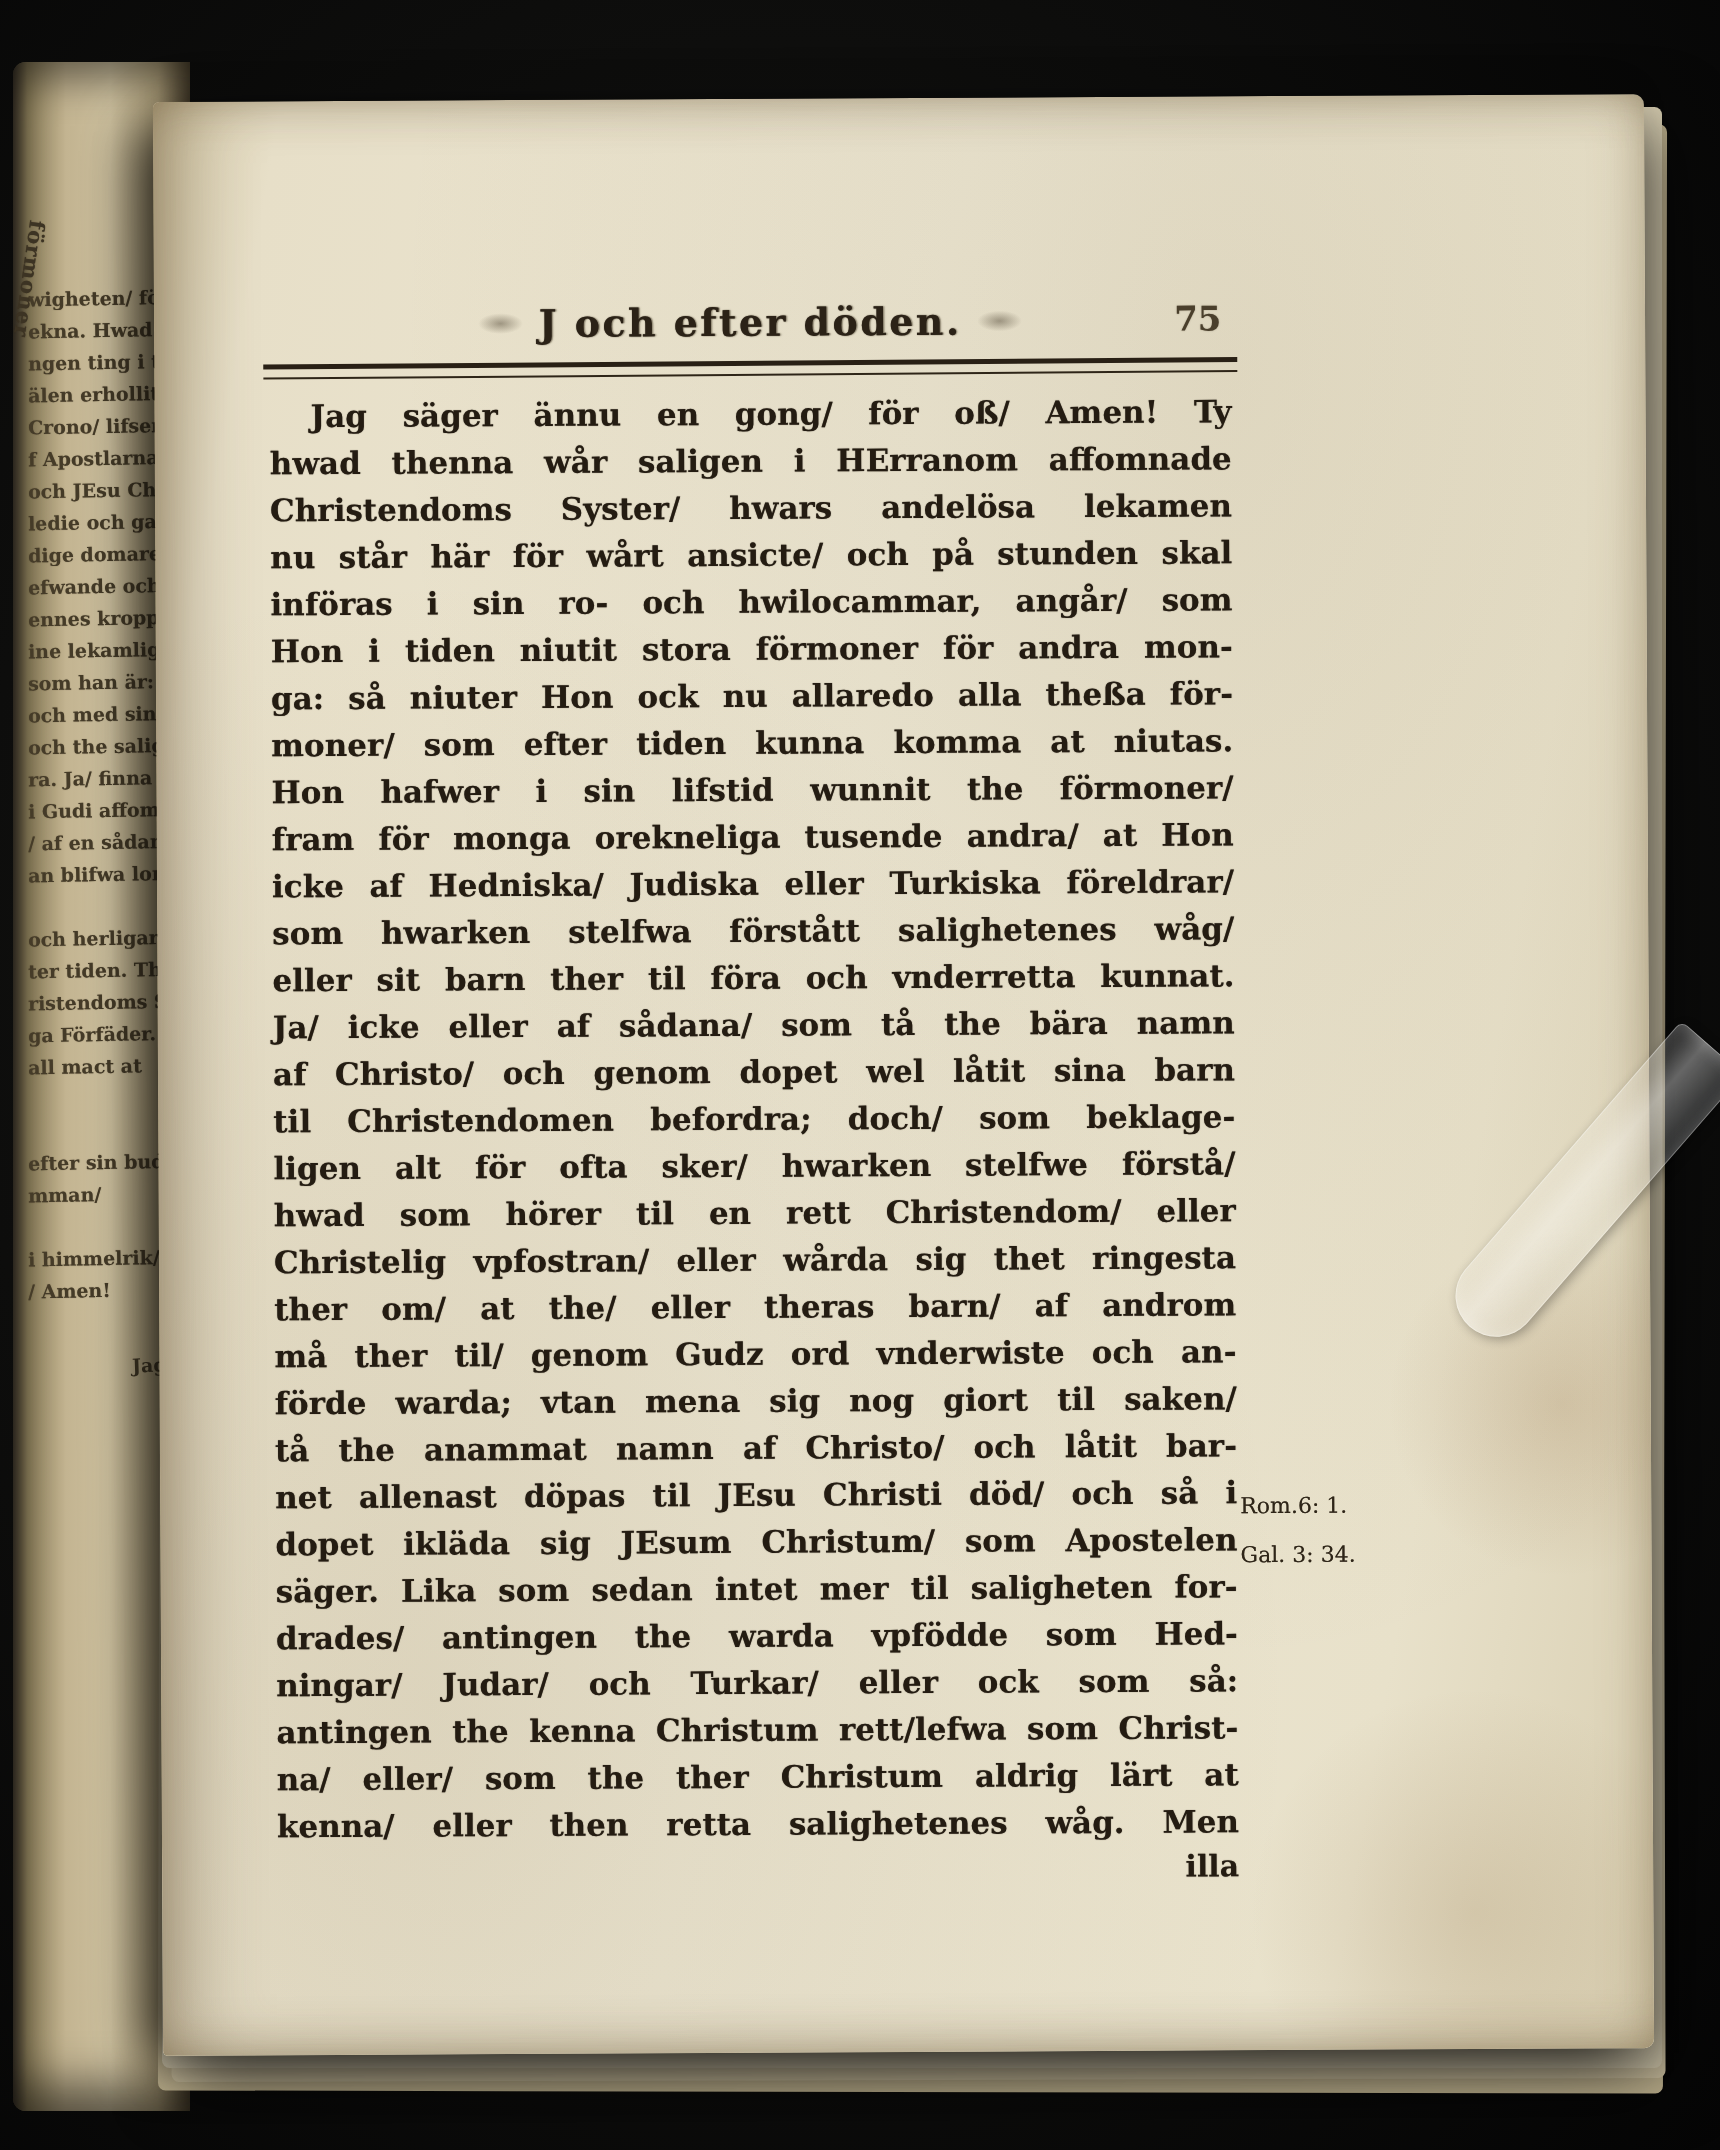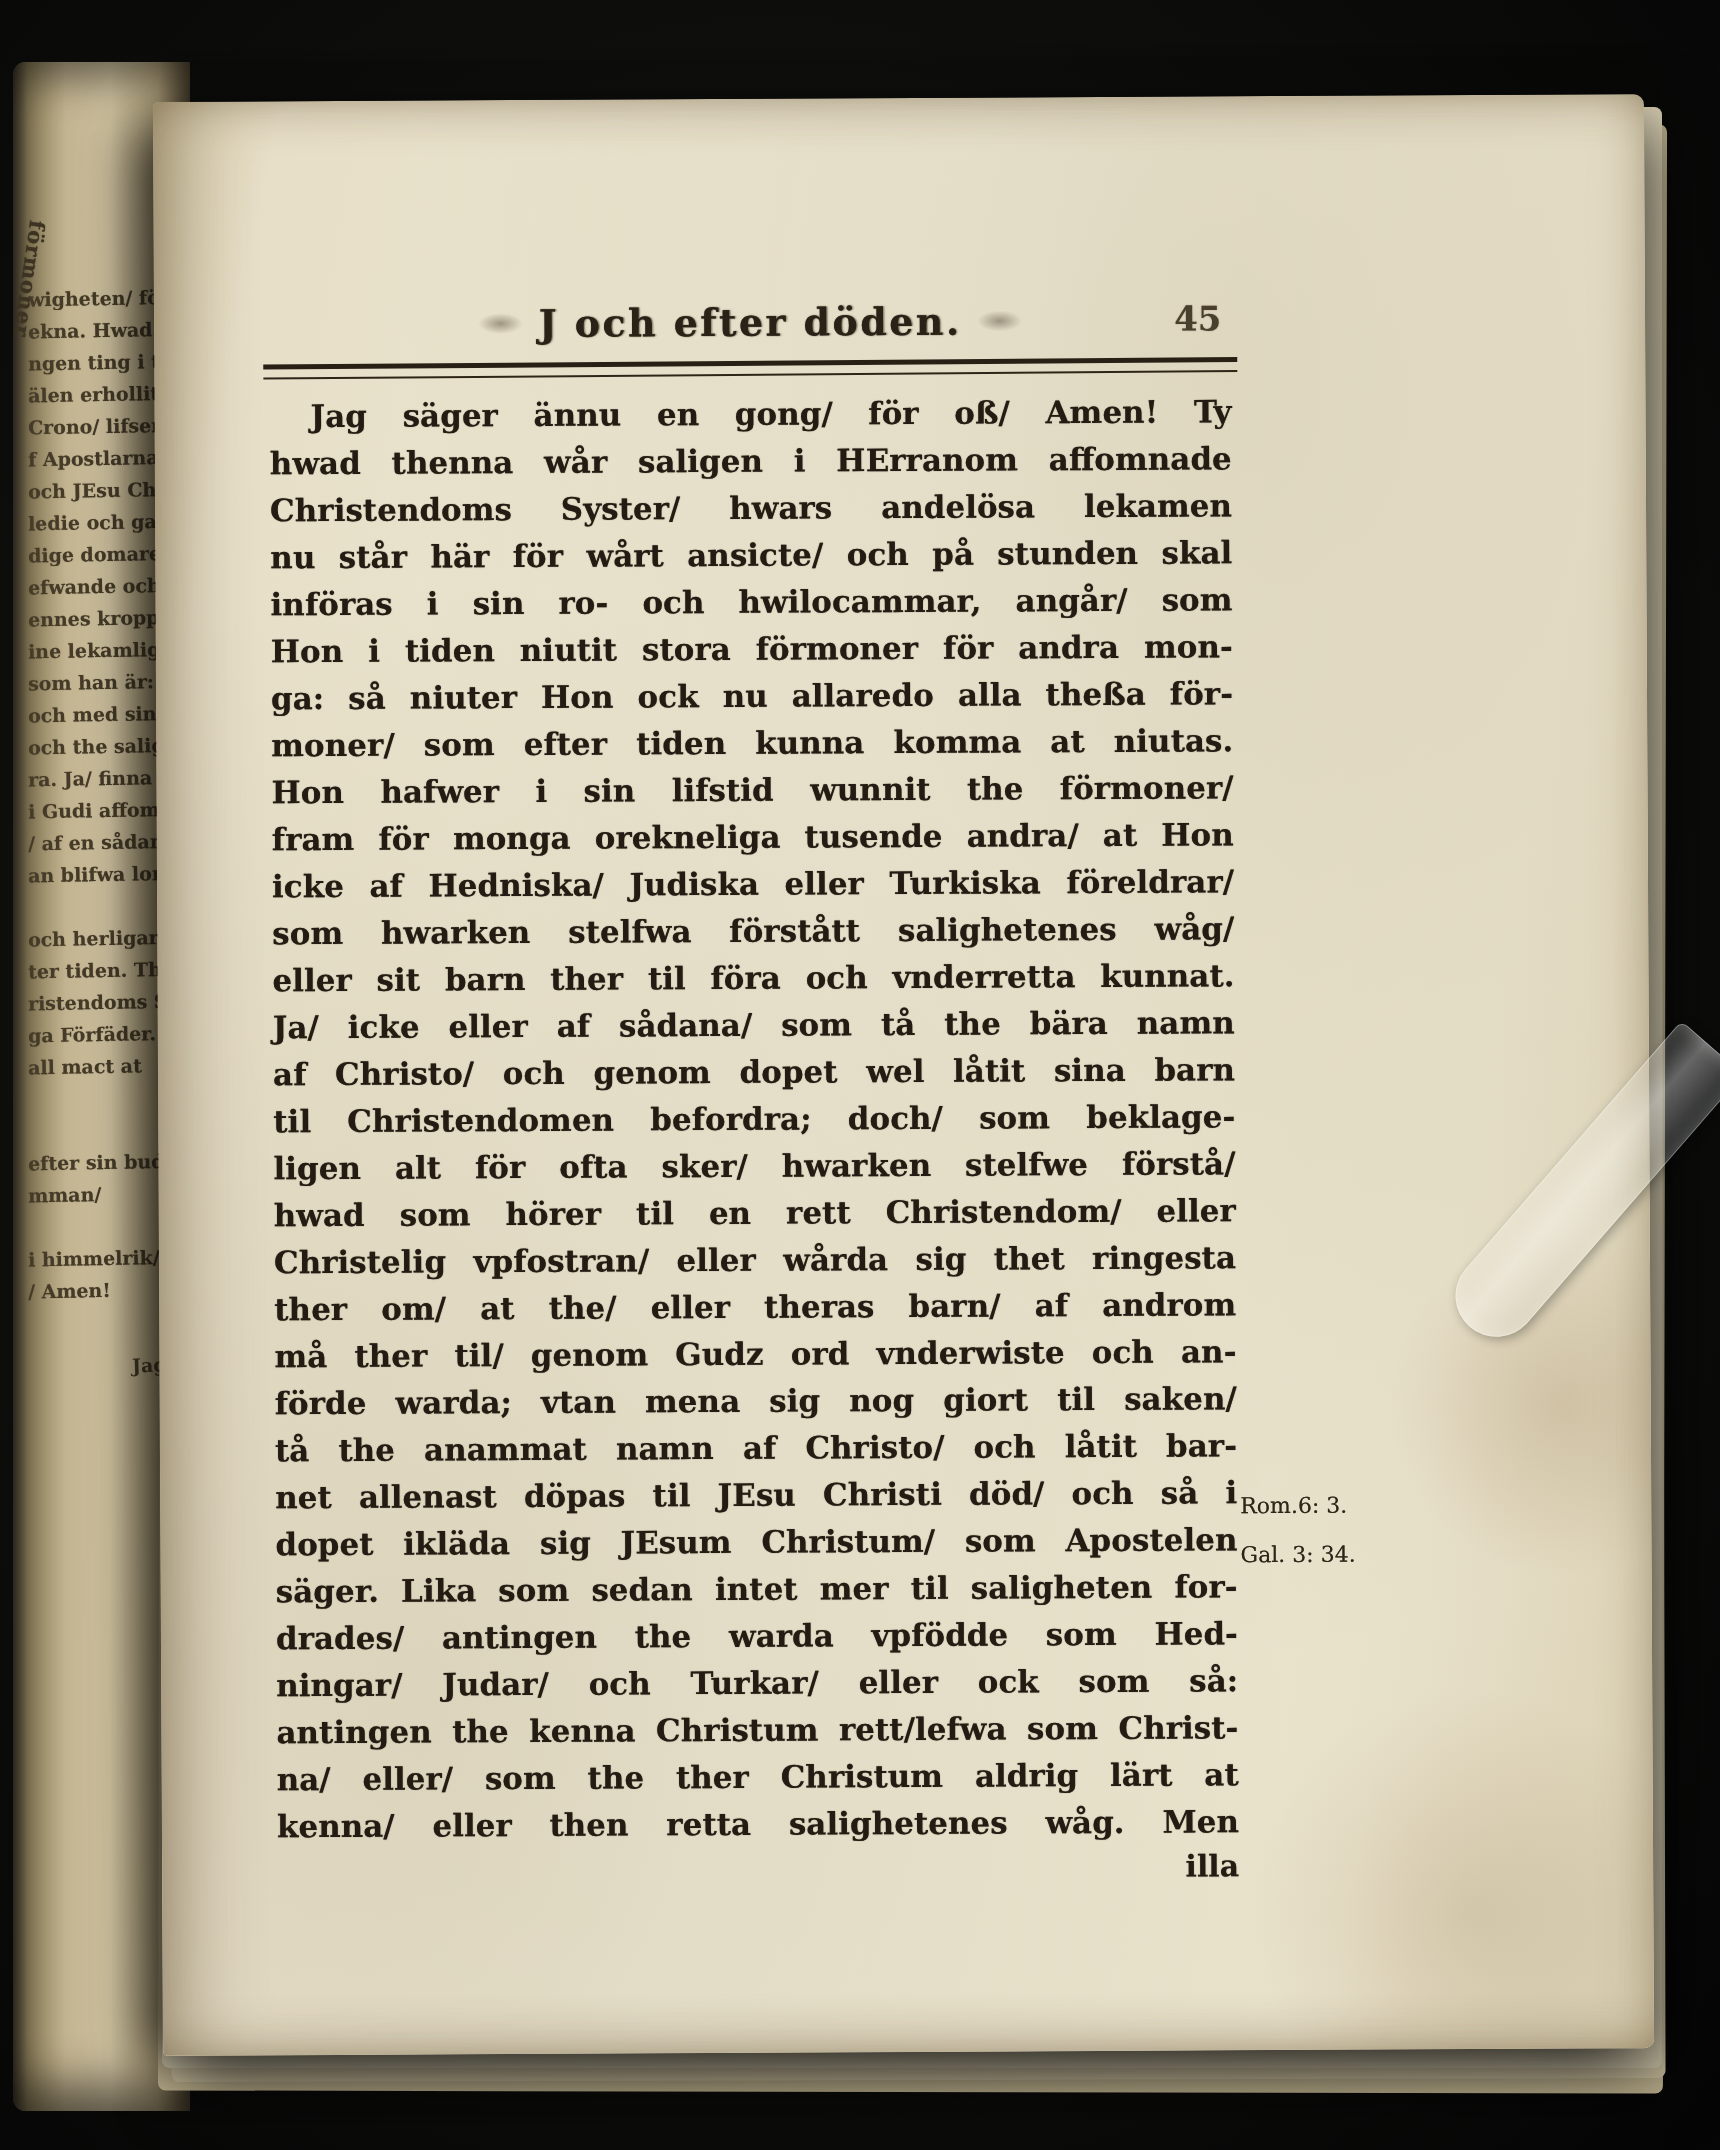--- a/index.html
+++ b/index.html
@@ -170,21 +170,21 @@
   <div class="sheet s3"></div>
   <div class="sheet s2"></div>
   <div class="sheet s1"></div>
 
   <div class="main-page">
 
     <div class="header-row">
       <span class="ornament"></span>
       <span class="running-title">J och efter döden.</span>
       <span class="ornament"></span>
-      <span class="page-number">45</span>
+      <span class="page-number">75</span>
     </div>
 
     <div class="header-rule"></div>
 
     <div class="body-text">
         <div class="text-line">Jag säger ännu en gong/ för oß/ Amen! Ty</div>
         <div class="text-line">hwad thenna wår saligen i HErranom affomnade</div>
         <div class="text-line">Christendoms Syster/ hwars andelösa lekamen</div>
         <div class="text-line">nu står här för wårt ansicte/ och på stunden skal</div>
         <div class="text-line">införas i sin ro- och hwilocammar, angår/ som</div>
@@ -209,21 +209,21 @@
         <div class="text-line">net allenast döpas til JEsu Christi död/ och så i</div>
         <div class="text-line">dopet ikläda sig JEsum Christum/ som Apostelen</div>
         <div class="text-line">säger. Lika som sedan intet mer til saligheten for-</div>
         <div class="text-line">drades/ antingen the warda vpfödde som Hed-</div>
         <div class="text-line">ningar/ Judar/ och Turkar/ eller ock som så:</div>
         <div class="text-line">antingen the kenna Christum rett/lefwa som Christ-</div>
         <div class="text-line">na/ eller/ som the ther Christum aldrig lärt at</div>
         <div class="text-line">kenna/ eller then retta salighetenes wåg.   Men</div>
       </div>
 
-    <div class="margin-note note-1">Rom.6: 3.</div>
+    <div class="margin-note note-1">Rom.6: 1.</div>
     <div class="margin-note note-2">Gal. 3: 34.</div>
 
     <div class="catchword">illa</div>
   </div>
 
   <div class="bookmark"></div>
 
 </div>
 
 

